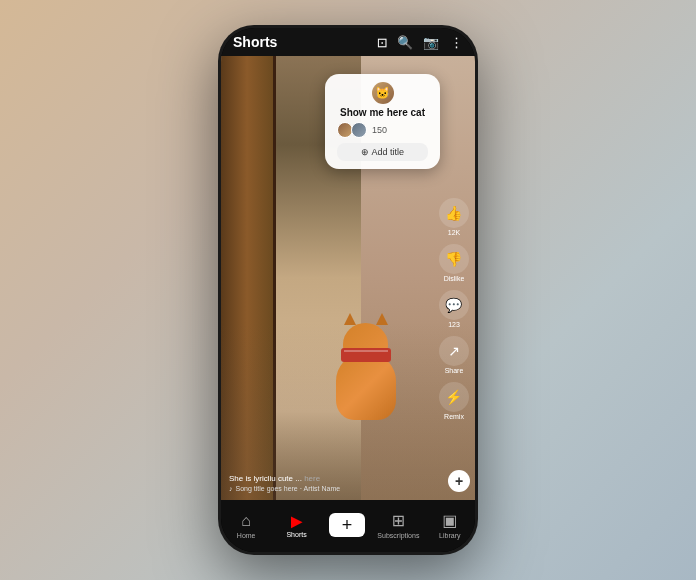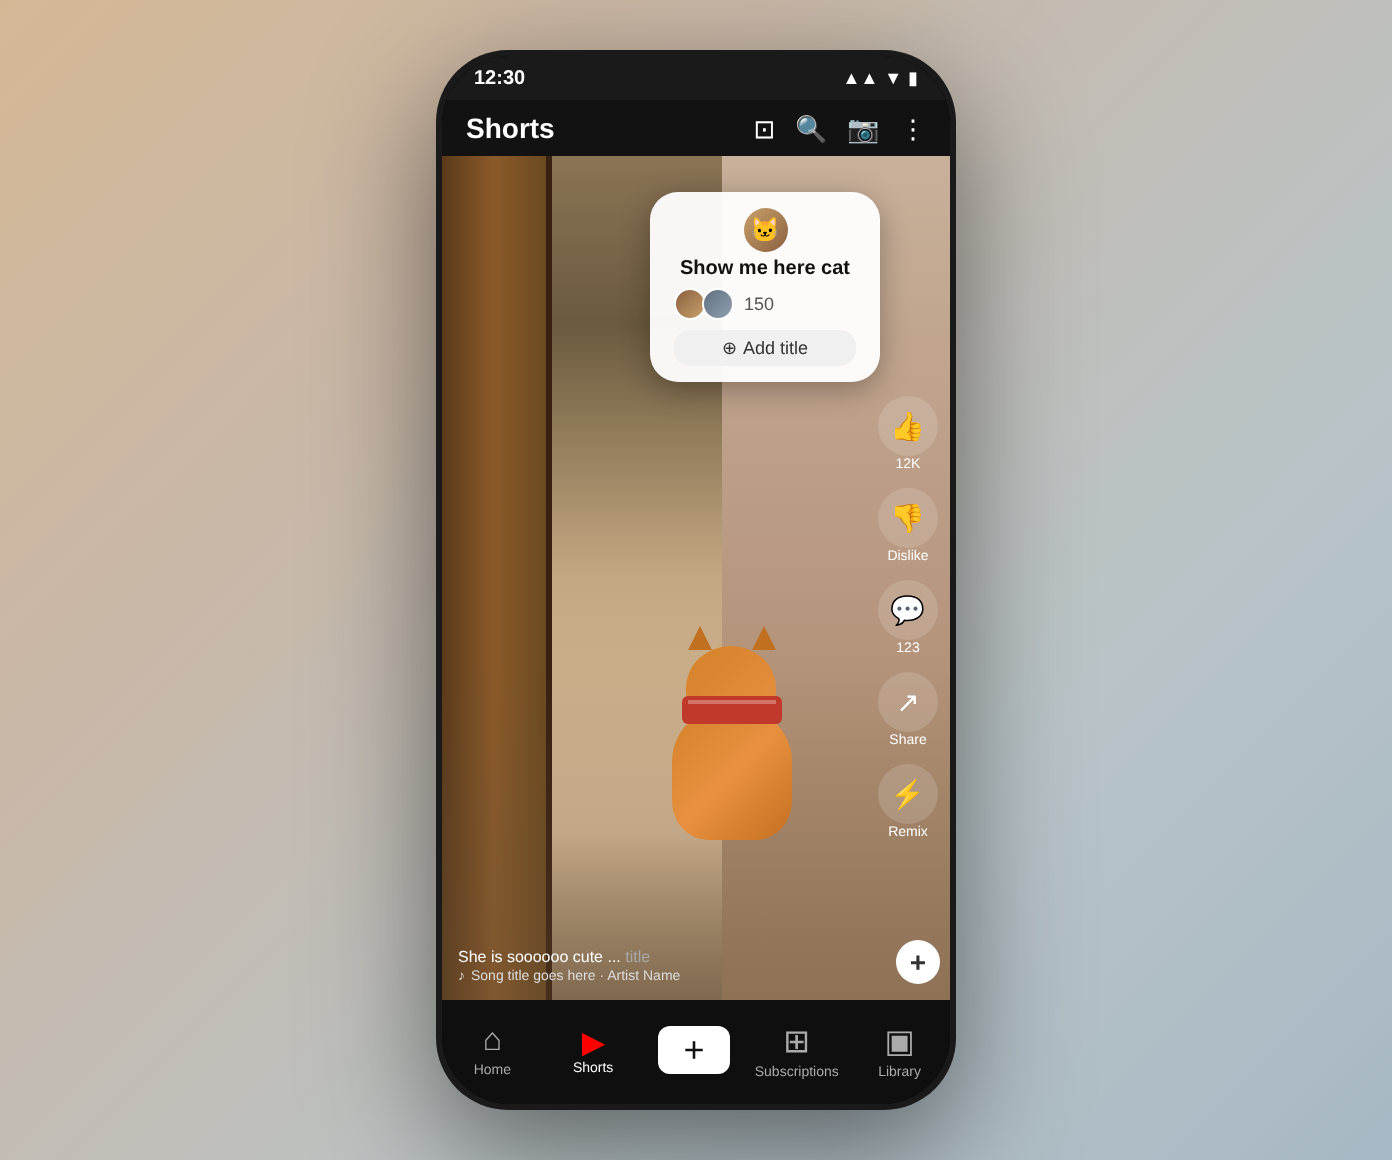--- a/index.html
+++ b/index.html
@@ -393,28 +393,20 @@
       color: #ff0000;
       font-weight: 900;
     }
   </style>
 </head>
 <body>
 
 <div class="phone-outer">
   <div class="phone-inner">
 
-    <div class="status-bar">
-      <span class="status-time">12:30</span>
-      <div class="status-icons">
-        <span>▲▲</span>
-        <span>▼</span>
-        <span>▮</span>
-      </div>
-    </div>
 
     <div class="app-header">
       <span class="app-title">Shorts</span>
       <div class="header-icons">
         <span class="header-icon">⊡</span>
         <span class="header-icon">🔍</span>
         <span class="header-icon">📷</span>
         <span class="header-icon">⋮</span>
       </div>
     </div>
@@ -465,22 +457,22 @@
             <span class="action-label">Share</span>
           </div>
           <div class="action-btn">
             <div class="action-icon-circle">⚡</div>
             <span class="action-label">Remix</span>
           </div>
         </div>
 
         <div class="video-info">
           <div class="video-caption">
-            <span>She is soooooo cute ...</span>
-            <span class="more">title</span>
+            <span>She is lyricliu cute ...</span>
+            <span class="more">here</span>
           </div>
           <div class="song-info">
             <span>♪</span>
             <span>Song title goes here · Artist Name</span>
           </div>
         </div>
 
         <div class="add-btn">+</div>
 
       </div>

